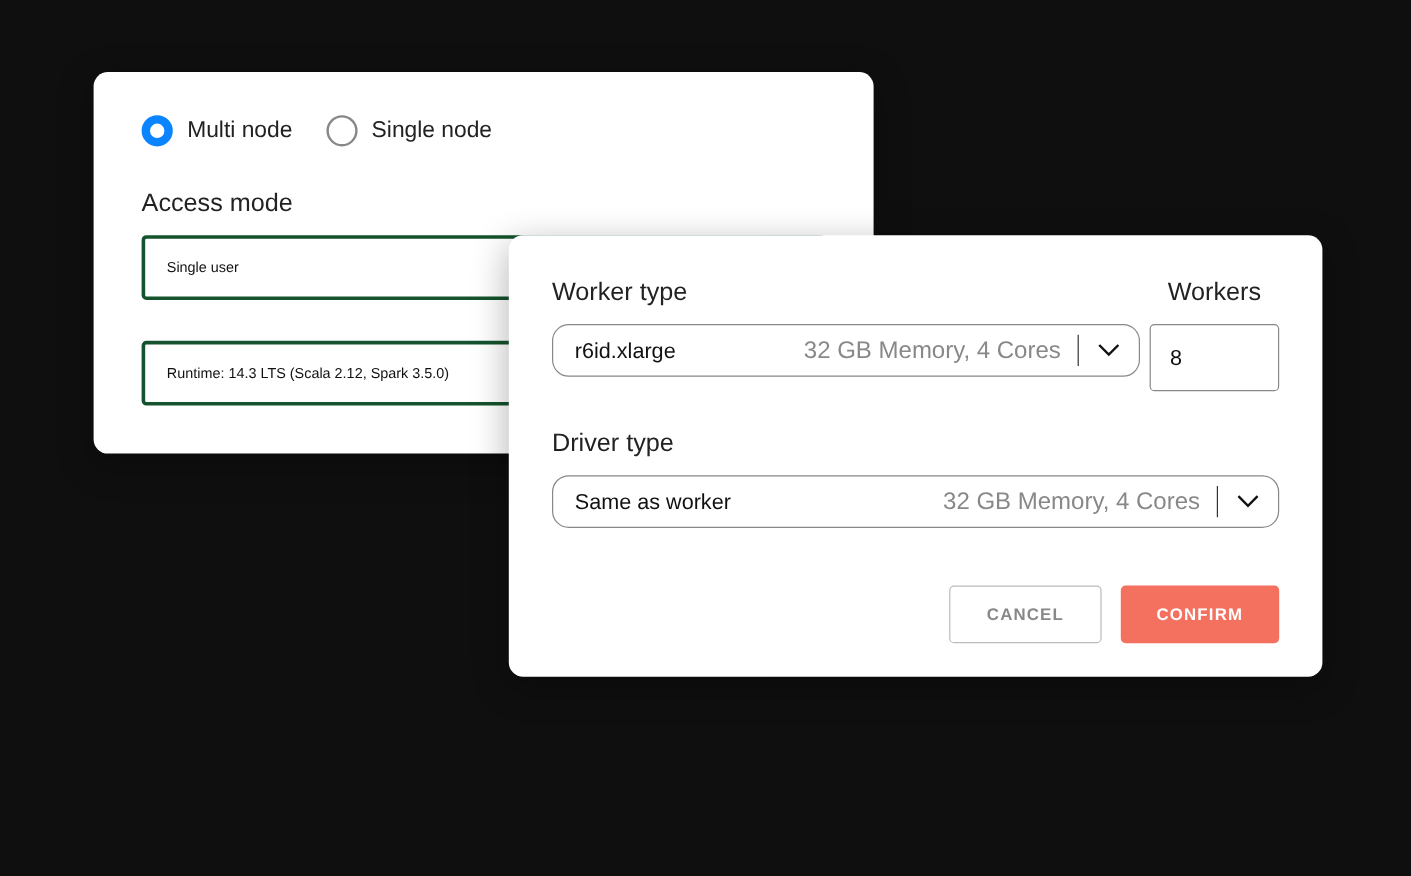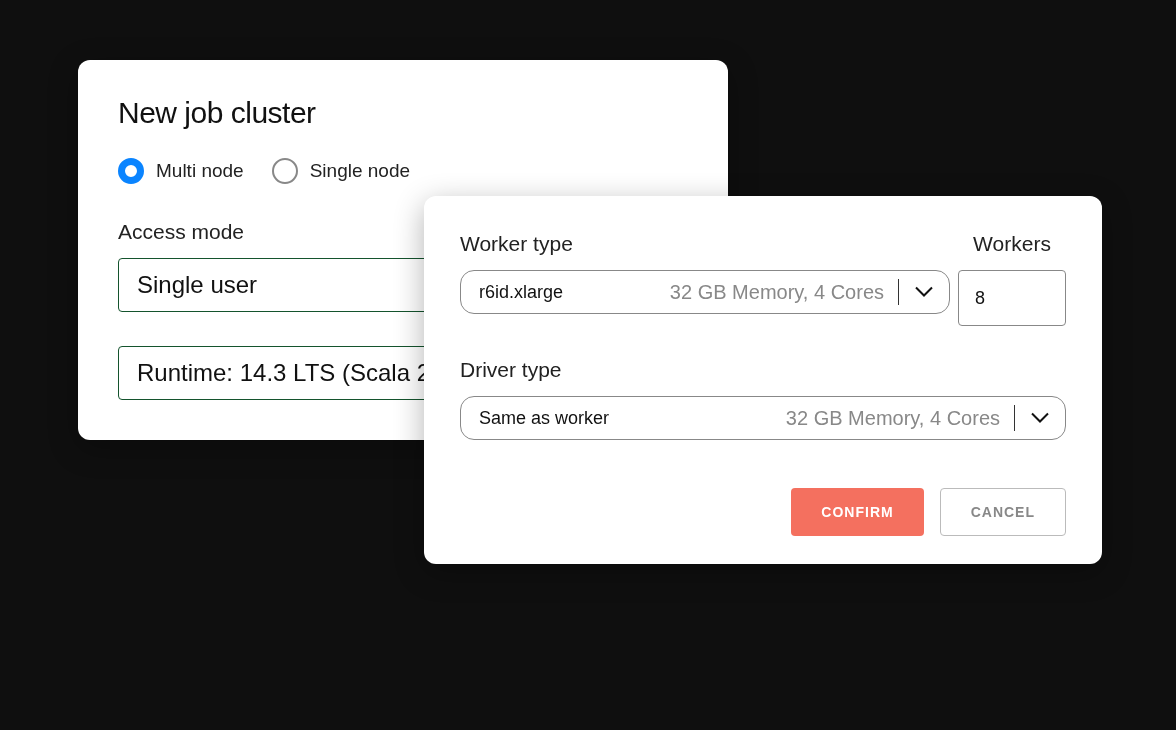--- a/index.html
+++ b/index.html
@@ -69,27 +69,27 @@
       font-size: 19px;
       color: #222;
     }
     .field-label {
       font-size: 21px;
       color: #222;
       font-weight: 400;
       margin-bottom: 14px;
     }
     .select-box {
-      border: 1px solid #14532d;
+      border: 3px solid #14532d;
       border-radius: 4px;
       height: 54px;
       display: flex;
       align-items: center;
       padding: 0 18px;
-      font-size: 24px;
+      font-size: 12px;
       color: #111;
       cursor: pointer;
       text-align: center;
     }
     .field-group {
       margin-bottom: 34px;
     }
     
     .row-top {
       display: flex;
@@ -182,21 +182,20 @@
     }
     .btn-confirm {
       background: #f4705f;
       color: #fff;
     }
   </style>
 </head>
 <body>
 
 <div class="card card-back">
-  <div class="title">New job cluster</div>
 
   <div class="radio-row">
     <div class="radio-option">
       <span class="radio-circle selected"></span>
       <span class="radio-label">Multi node</span>
     </div>
     <div class="radio-option">
       <span class="radio-circle"></span>
       <span class="radio-label">Single node</span>
     </div>
@@ -246,17 +245,17 @@
       <span class="divider"></span>
       <span class="chevron">
         <svg viewBox="0 0 18 11" fill="none">
             <path d="M1 1 L9 9 L17 1" stroke="#111" stroke-width="2"></path>
           </svg>
       </span>
     </div>
   </div>
 
   <div class="button-row">
+    <button class="btn btn-cancel">CANCEL</button>
     <button class="btn btn-confirm">CONFIRM</button>
-    <button class="btn btn-cancel">CANCEL</button>
   </div>
 
 </div>
 
 </body></html>

